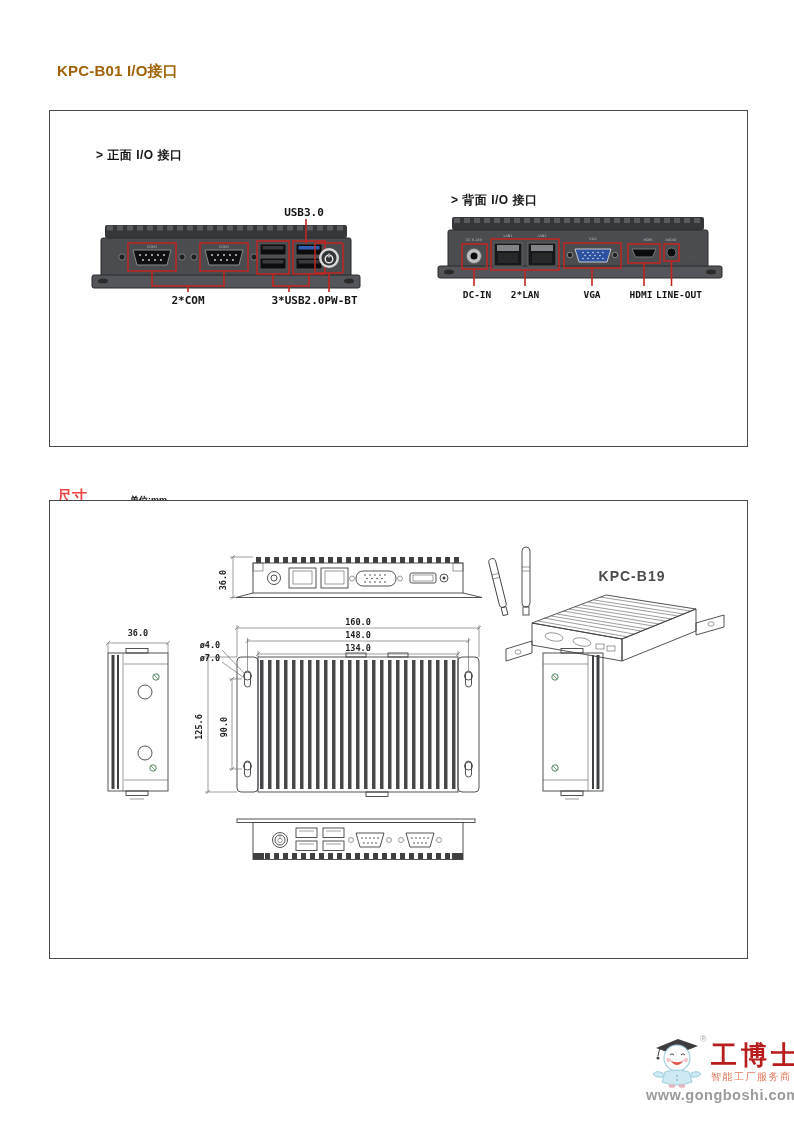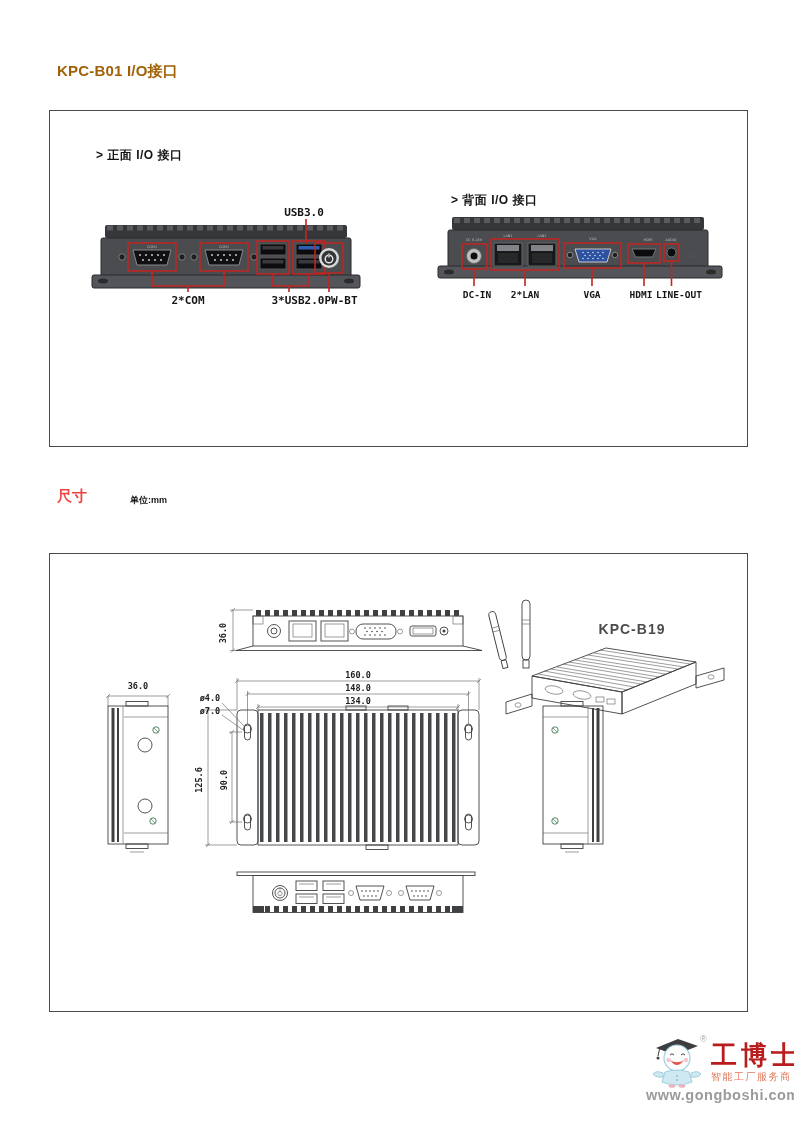--- a/index.html
+++ b/index.html
@@ -2,21 +2,21 @@
 <html><head>
 <meta charset="utf-8">
 <style>
   html,body{margin:0;padding:0;}
   body{width:794px;height:1123px;position:relative;background:#ffffff;
        font-family:"Liberation Sans",sans-serif;overflow:hidden;}
   .abs{position:absolute;}
   #page-title{left:57px;top:62px;font-size:15px;font-weight:bold;color:#a16207;letter-spacing:.2px;}
   .panel{border:1px solid #4a4a4a;background:#fff;}
   #io-box{left:49px;top:110px;width:697px;height:335px;}
-  #dim-box{left:49px;top:553px;width:697px;height:457px;}
+  #dim-box{left:49px;top:500px;width:697px;height:457px;}
   .io-heading{font-size:12px;font-weight:bold;color:#141414;letter-spacing:.5px;}
   #sec2-title{left:57px;top:487px;font-size:15px;font-weight:bold;color:#ef4444;}
   #sec2-unit{left:107px;top:494px;font-size:9px;font-weight:bold;color:#141414;margin-left:23px;}
   
   .callout{font:bold 11px "DejaVu Sans Mono",monospace;fill:#141414;text-anchor:middle;}
   .callout2{font:bold 9.5px "DejaVu Sans Mono",monospace;fill:#141414;text-anchor:middle;}
   .mark{font:3.4px "DejaVu Sans",sans-serif;fill:#b9bcbf;text-anchor:middle;}
   .dim{font:bold 8.5px "DejaVu Sans Mono",monospace;fill:#202020;text-anchor:middle;}
   .model{font:bold 14px "Liberation Sans",sans-serif;fill:#4c4c4e;letter-spacing:1px;text-anchor:middle;}
   .ln{stroke:#3f4042;fill:none;stroke-width:.9;}

